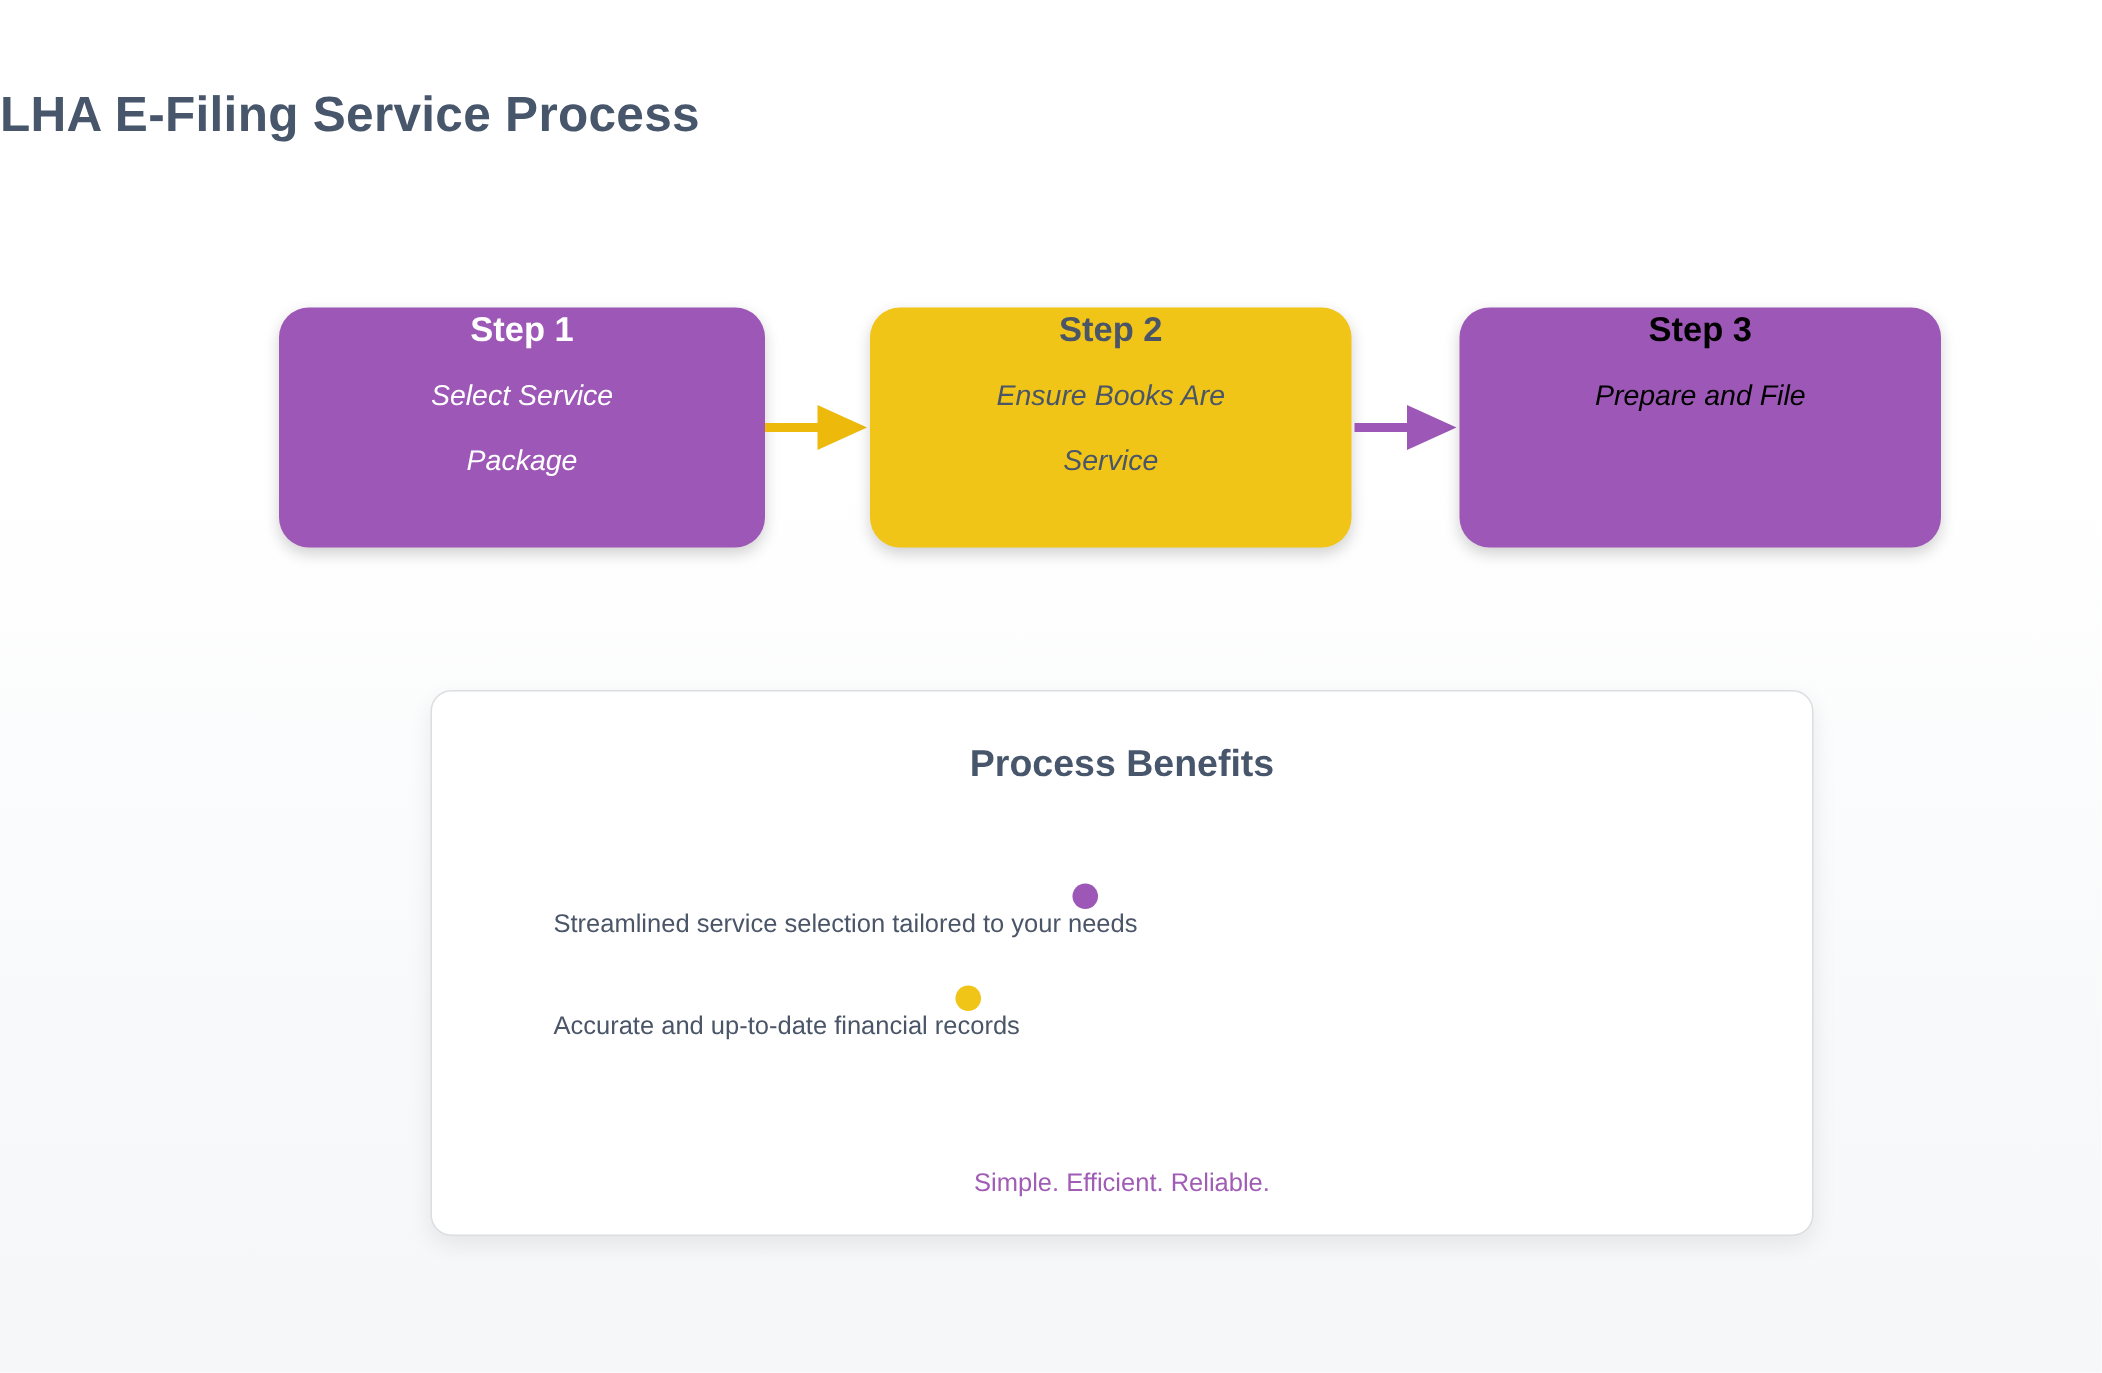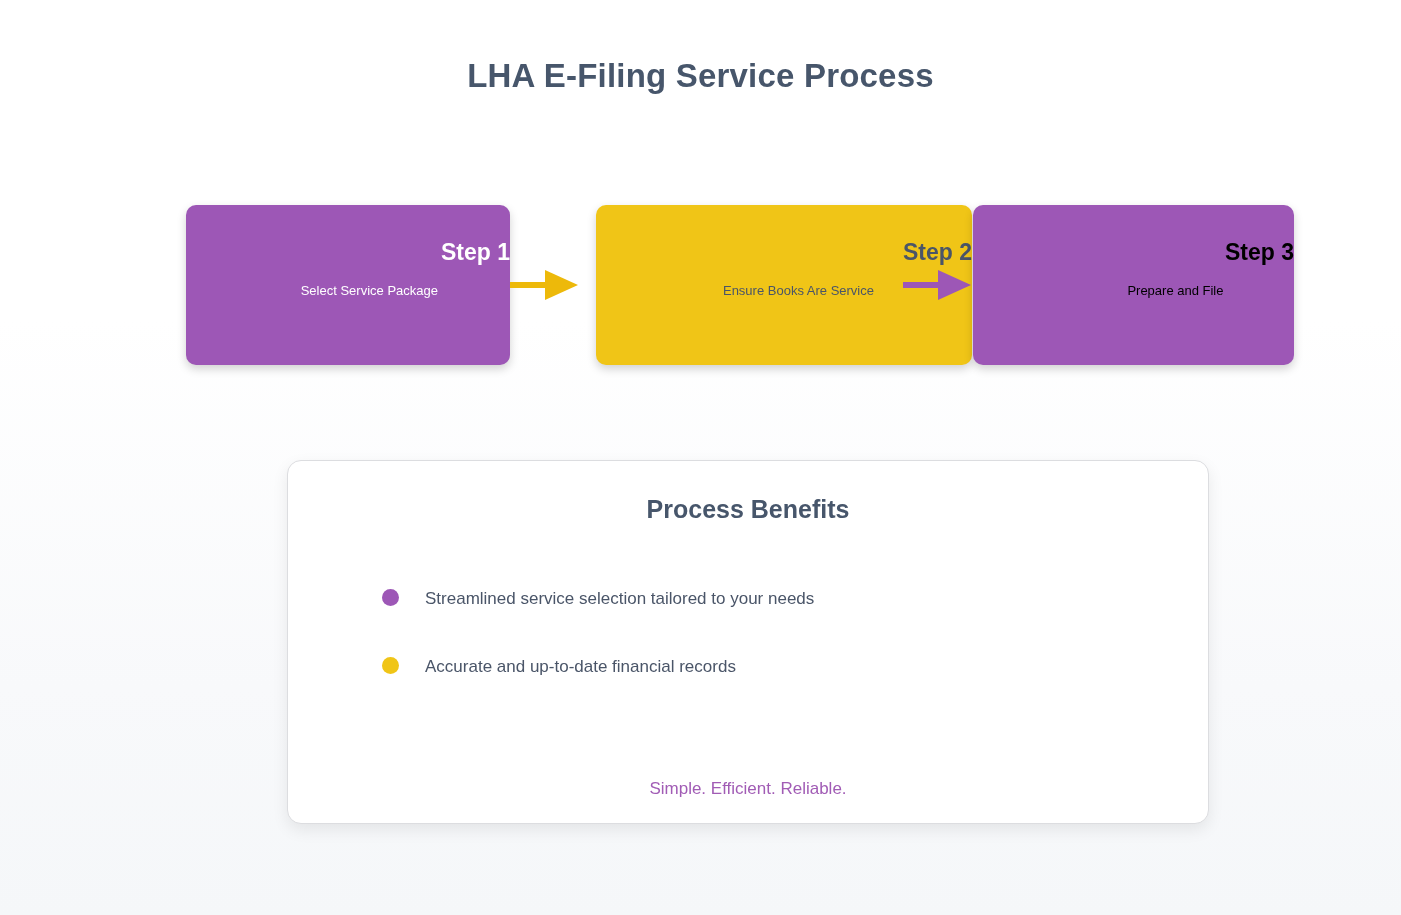--- a/index.html
+++ b/index.html
@@ -11,51 +11,50 @@
     position: relative;
     width: 1401px;
     height: 915px;
     overflow: hidden;
     background: linear-gradient(180deg, #ffffff 0%, #ffffff 35%, #f8f9fb 75%, #f5f7f9 100%);
   }
   .page-title {
     position: absolute;
     left: 0; right: 0;
     top: 57px;
-    text-align: center;
     font-size: 33px;
     font-weight: bold;
     color: #47566b;
     letter-spacing: 0.2px;
   }
   .step-box {
     position: absolute;
     top: 205px;
     width: 324px;
     height: 160px;
-    border-radius: 10px;
+    border-radius: 20px;
     box-shadow: 0 4px 10px rgba(0,0,0,0.18);
     box-sizing: border-box;
-    padding-top: 33px;
-    text-align: right;
+    text-align: center;
   }
   .step-box .step-label {
     font-size: 23px;
     font-weight: bold;
     line-height: 28px;
     margin-bottom: 10px;
   }
   .step-box .step-desc {
-    font-size: 13px;
-    line-height: 29px;
+    font-size: 19px;
+    line-height: 43px;
     max-width: 180px;
     margin: 0 auto;
+    font-style: italic;
   }
   .step-1 { left: 186px; }
-  .step-2 { left: 596px; width: 376px; }
+  .step-2 { left: 580px; width: 321px; }
   .step-3 { left: 973px; width: 321px; }
 
   .arrow-shaft {
     position: absolute;
     top: 282px;
     height: 6px;
   }
   .arrow-head {
     position: absolute;
     top: 270px;
@@ -87,24 +86,25 @@
     position: absolute;
     left: 0; right: 0;
     top: 34px;
     text-align: center;
     font-size: 25px;
     font-weight: bold;
     color: #47566b;
   }
   .benefit-row {
     position: absolute;
-    left: 94px;
+    left: 81px;
     height: 24px;
     display: flex;
-    align-items: flex-start;
+    align-items: flex-end;
+    flex-direction: column;
   }
   .benefit-row.row-0 { top: 128px; }
   .benefit-row.row-1 { top: 196px; }
   .benefit-row.row-2 { top: 265px; }
   .bullet-dot {
     width: 17px;
     height: 17px;
     border-radius: 50%;
     margin-right: 26px;
     flex: 0 0 auto;

